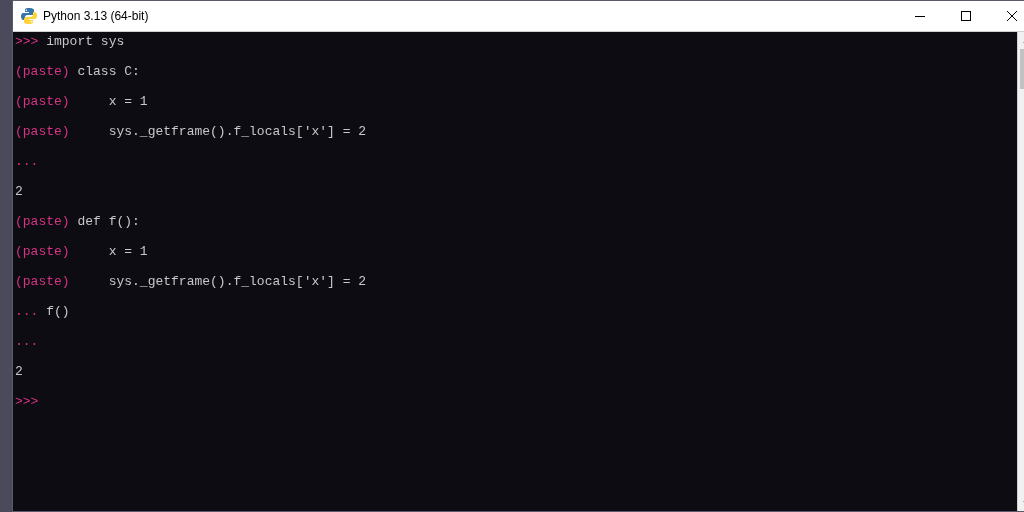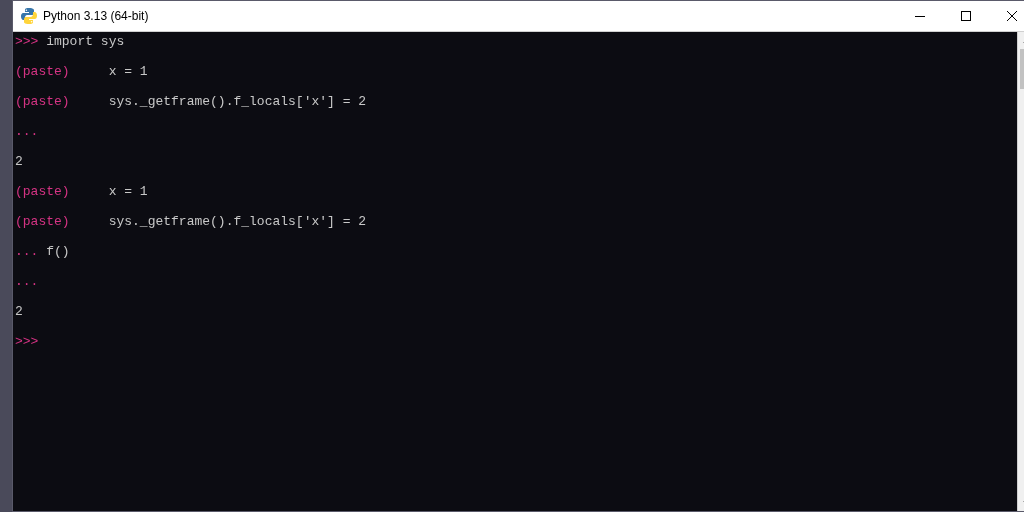--- a/index.html
+++ b/index.html
@@ -126,24 +126,26 @@
       </div>
       <div class="win-btn close">
         <svg viewBox="0 0 10 10">
             <path stroke="#000" stroke-width="1" d="M0 0 L10 10 M10 0 L0 10"></path>
           </svg>
       </div>
     </div>
   </div>
   <div class="client">
     <div class="terminal" id="terminal"><span class="line"><span class="magenta">&gt;&gt;&gt; </span><span class="grey">import sys</span></span>
+<span class="line"><span class="magenta">(paste) </span><span class="grey">class C:</span></span>
 <span class="line"><span class="magenta">(paste) </span><span class="grey">    x = 1</span></span>
 <span class="line"><span class="magenta">(paste) </span><span class="grey">    sys._getframe().f_locals['x'] = 2</span></span>
 <span class="line"><span class="magenta">... </span><span class="grey"></span></span>
 <span class="line"><span class="grey">2</span></span>
+<span class="line"><span class="magenta">(paste) </span><span class="grey">def f():</span></span>
 <span class="line"><span class="magenta">(paste) </span><span class="grey">    x = 1</span></span>
 <span class="line"><span class="magenta">(paste) </span><span class="grey">    sys._getframe().f_locals['x'] = 2</span></span>
 <span class="line"><span class="magenta">... </span><span class="grey">f()</span></span>
 <span class="line"><span class="magenta">... </span><span class="grey"></span></span>
 <span class="line"><span class="grey">2</span></span>
 <span class="line"><span class="magenta">&gt;&gt;&gt; </span><span class="grey"></span></span>
 </div>
     <div class="scrollbar">
       <div class="scroll-arrow up">
         <svg width="10" height="10" viewBox="0 0 10 10">

